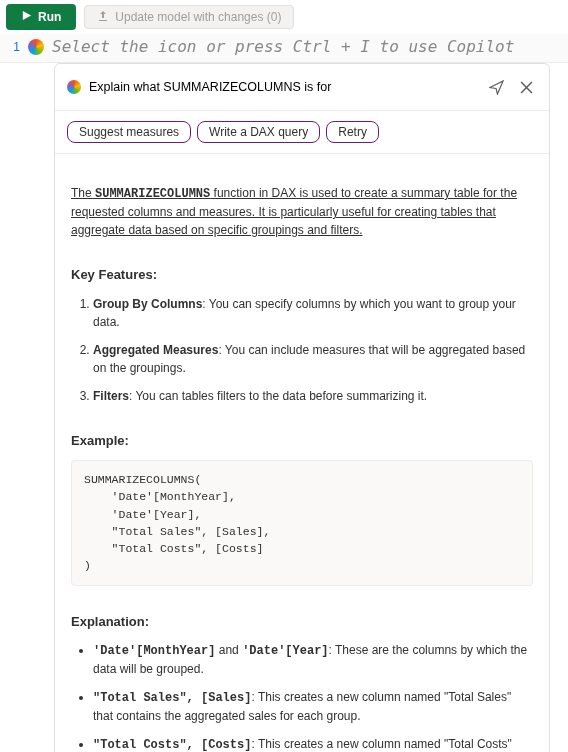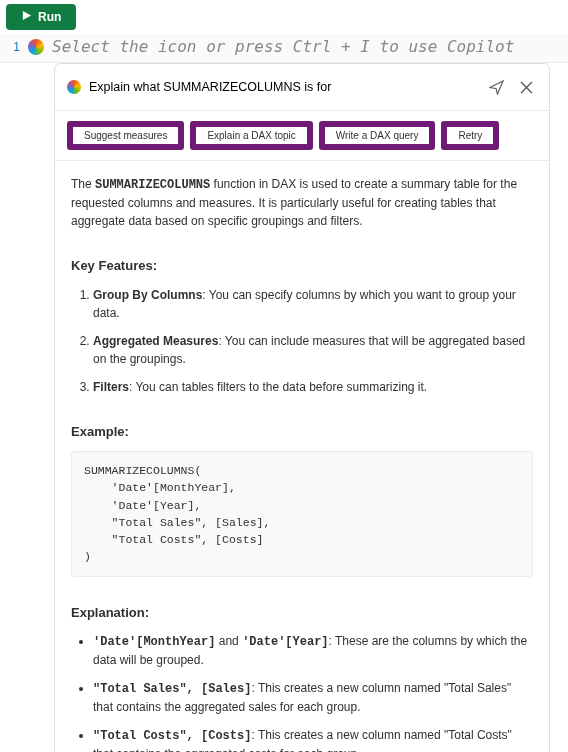--- a/index.html
+++ b/index.html
@@ -84,36 +84,36 @@
     color: #605e5c;
     border-radius: 3px;
   }
   .chip-row {
     display: flex;
     gap: 6px;
     padding: 10px 12px 6px 12px;
     flex-wrap: wrap;
   }
   .chip {
-    border: 6px solid #701a75;
-    border-radius: 3px;
+    border: 1px solid #701a75;
+    border-radius: 8px;
     padding: 3px 11px;
-    font-size: 10px;
+    font-size: 12px;
     background: #fff;
     cursor: pointer;
     color: #323130;
   }
   .content {
     padding: 6px 16px 10px 16px;
     border-top: 1px solid #edebe9;
     margin-top: 4px;
     font-size: 12px;
     line-height: 1.5;
   }
-  .content p { margin: 8px 0; }
+  .content p { margin: 24px 0; text-decoration: underline; }
   .content h3 { font-size: 13px; font-weight: 700; margin: 26px 0 8px 0; }
   .content ol, .content ul { margin: 6px 0 8px 22px; }
   .content li { margin: 10px 0; }
   .code-block {
     background: #faf9f8;
     border: 1px solid #edebe9;
     border-radius: 4px;
     padding: 10px 12px;
     font-family: Consolas, "Courier New", monospace;
     font-size: 11.5px;
@@ -125,20 +125,26 @@
 </style>
 </head>
 <body>
 
 <div class="toolbar">
   <button class="btn btn-run">
     <svg width="11" height="11" viewBox="0 0 12 12">
         <path d="M2 1 L11 6 L2 11 Z"></path>
       </svg>
     <span>Run</span>
+  </button>
+  <button class="btn btn-update">
+    <svg width="12" height="12" viewBox="0 0 12 12" fill="#a19f9d">
+        <path d="M6 1 L9 4 H7 V8 H5 V4 H3 Z M2 10 H10 V11 H2 Z"></path>
+      </svg>
+    <span>Update model with changes (0)</span>
   </button>
 </div>
 
 <div class="editor-row">
   <span class="line-num">1</span>
   <span class="copilot-icon"></span>
   <span class="placeholder-text">Select the icon or press Ctrl + I to use Copilot</span>
 </div>
 
 <div class="panel">
@@ -152,21 +158,20 @@
     </span>
     <span class="icon-btn">
       <svg width="13" height="13" viewBox="0 0 12 12" stroke="#605e5c" stroke-width="1.4">
           <path d="M1 1 L11 11 M11 1 L1 11"></path>
         </svg>
     </span>
   </div>
 
   <div class="chip-row">
     <span class="chip">Suggest measures</span>
-    <span class="chip">Explain a DAX topic</span>
     <span class="chip">Write a DAX query</span>
     <span class="chip">Retry</span>
   </div>
 
   <div class="content">
     <p>
       <span>The </span><span class="mono">SUMMARIZECOLUMNS</span><span> function in DAX is used to create a summary table for the requested columns and measures. It is particularly useful for creating tables that aggregate data based on specific groupings and filters.</span>
     </p>
 
     <h3>Key Features:</h3>

